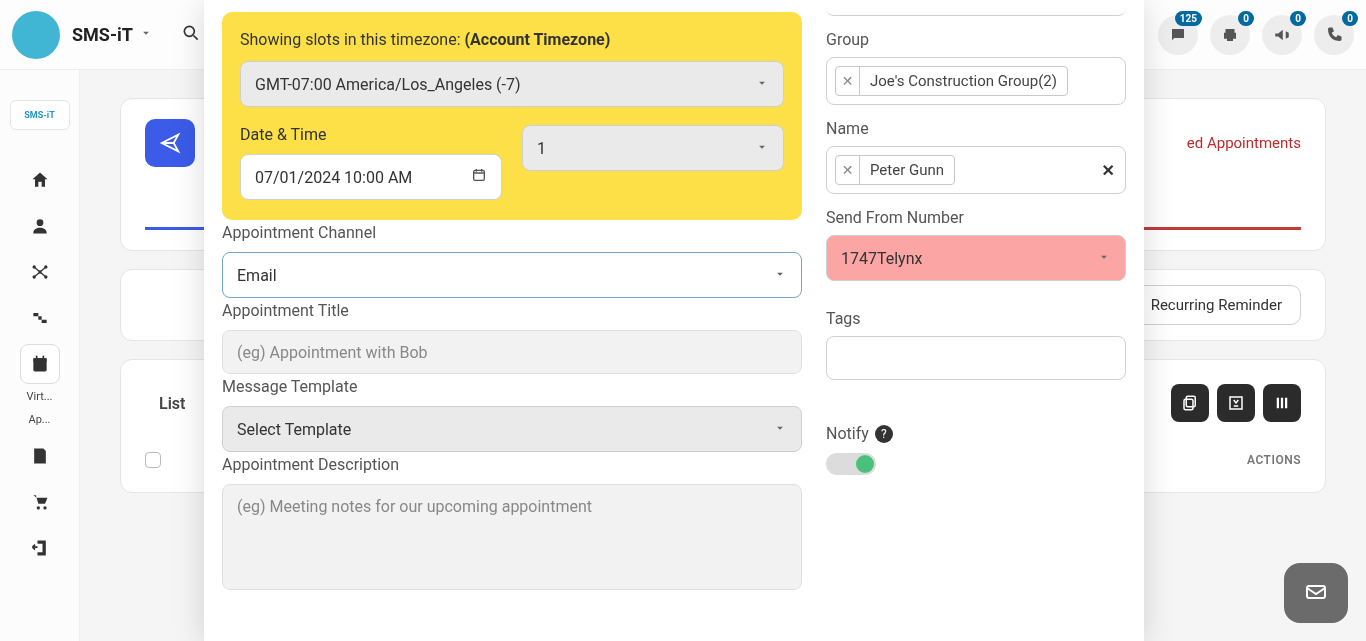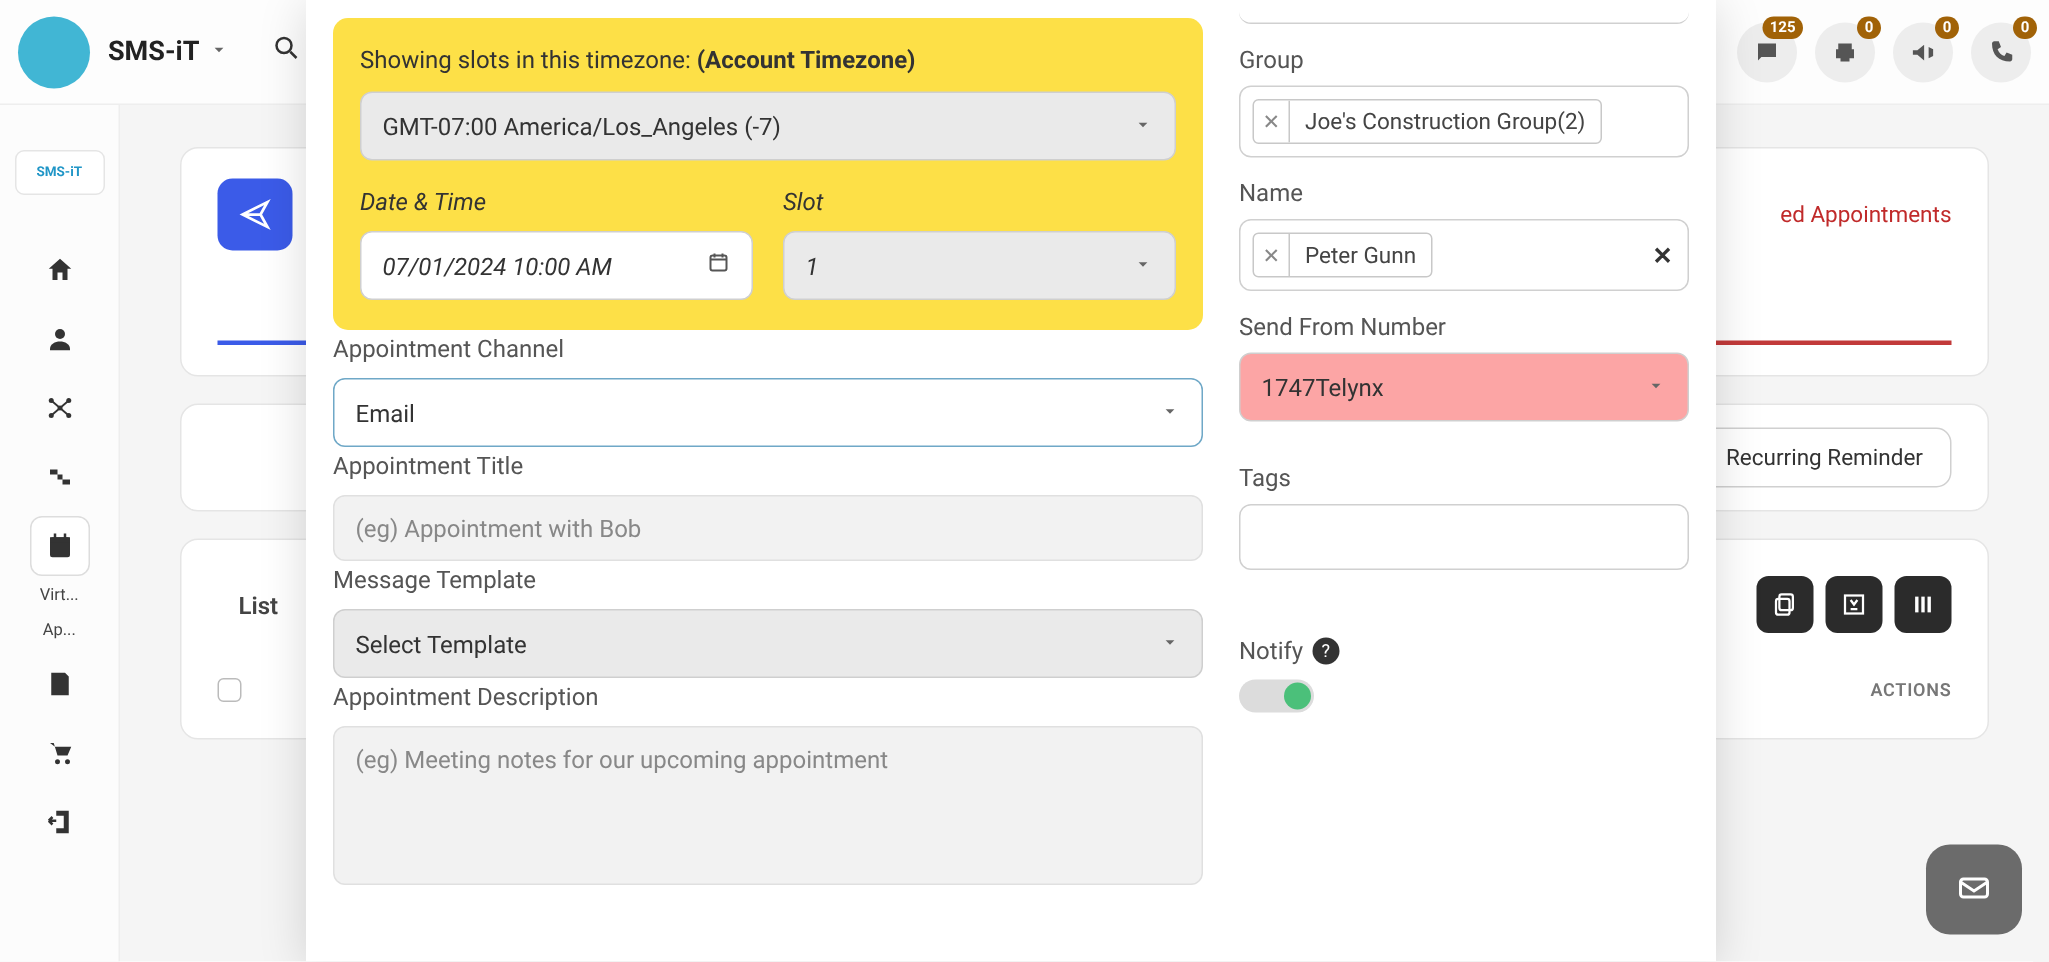--- a/index.html
+++ b/index.html
@@ -7,21 +7,21 @@
 
 
 .topbar { position: absolute; top: 0; left: 0; right: 0; height: 70px; background: #fdfdfd; display: flex; align-items: center; padding: 0 12px; border-bottom: 1px solid #eee; }
 .avatar-circle { width: 48px; height: 48px; border-radius: 50%; background: #41b6d4; margin-right: 12px; }
 .brand { font-weight: 700; font-size: 18px; color: #222; margin-right: 6px; }
 .brand-caret { font-size: 12px; color: #666; }
 .search-icon-wrap { margin-left: 28px; color: #333; font-size: 18px; }
 .topbar-spacer { flex: 1; }
 .topbar-btn { position: relative; width: 40px; height: 40px; border-radius: 50%; background: #ededed; margin-left: 12px; display: flex; align-items: center; justify-content: center; color: #555; cursor: pointer; }
 .topbar-btn svg { width: 18px; height: 18px; fill: #555; }
-.badge { position: absolute; top: -4px; right: -4px; background: #a16207; color: #fff; font-size: 10px; font-weight: 700; border-radius: 10px; padding: 1px 5px; min-width: 16px; text-align: center; line-height: 1.3; }
+.badge { position: absolute; top: -4px; right: -4px; background: #0369a1; color: #fff; font-size: 10px; font-weight: 700; border-radius: 10px; padding: 1px 5px; min-width: 16px; text-align: center; line-height: 1.3; }
 
 
 .sidebar { position: absolute; top: 70px; left: 0; width: 80px; bottom: 0; background: #fcfcfc; border-right: 1px solid #eee; display: flex; flex-direction: column; align-items: center; padding-top: 30px; }
 .sidebar-logo { width: 60px; height: 30px; background: #fff; border: 1px solid #e5e5e5; border-radius: 6px; display: flex; align-items: center; justify-content: center; font-size: 9px; font-weight: 700; color: #2196c7; margin-bottom: 30px; }
 .side-icon { width: 40px; height: 40px; display: flex; align-items: center; justify-content: center; color: #333; margin-bottom: 6px; cursor: pointer; border-radius: 8px; }
 .side-icon.active { background: #fff; border: 1px solid #ddd; }
 .side-icon svg { width: 20px; height: 20px; fill: #333; }
 .side-label { font-size: 11px; color: #444; text-align: center; width: 60px; margin-bottom: 10px; overflow: hidden; white-space: nowrap; text-overflow: ellipsis; }
 
 
@@ -46,21 +46,21 @@
 .modal { position: absolute; top: 0; left: 204px; width: 940px; bottom: 0; background: #fff; display: flex; box-shadow: 0 4px 30px rgba(0,0,0,0.15); }
 .modal-left { width: 616px; padding: 0 18px 20px 18px; overflow: hidden; }
 .modal-right { flex: 1; padding: 0 18px 20px 6px; }
 .tz-box { background: #fde047; border-radius: 10px; padding: 18px 18px 20px 18px; margin-top: 12px; }
 .tz-label { font-size: 16px; color: #333; margin-bottom: 12px; }
 .tz-label b { font-weight: 700; }
 .select-like { width: 100%; height: 46px; border: 1px solid #cfcfcf; border-radius: 8px; background: #eaeaea; display: flex; align-items: center; padding: 0 14px; color: #333; font-size: 16px; cursor: pointer; position: relative; }
 .select-like.white { background: #fff; }
 .select-caret { position: absolute; right: 14px; color: #666; pointer-events: none; }
 .select-caret svg { width: 14px; height: 14px; fill: #666; }
-.dt-row { display: flex; gap: 20px; margin-top: 18px; font-style: italic; }
+.dt-row { display: flex; gap: 20px; margin-top: 18px; }
 .dt-col { flex: 1; }
 .small-label { font-size: 16px; color: #333; margin-bottom: 10px; display: block; }
 .date-input { width: 100%; height: 46px; border: 1px solid #cfcfcf; border-radius: 8px; background: #fff; display: flex; align-items: center; padding: 0 14px; color: #333; font-size: 16px; position: relative; }
 .cal-icon { position: absolute; right: 14px; }
 .cal-icon svg { width: 16px; height: 16px; fill: #555; }
 
 .field-block { margin-top: 3px; }
 .field-label { font-size: 16px; color: #555; margin-bottom: 10px; display: block; }
 .input-like { width: 100%; height: 44px; border: 1px solid #e0e0e0; border-radius: 8px; background: #f2f2f2; padding: 0 14px; font-size: 16px; color: #888; display: flex; align-items: center; }
 .textarea-like { width: 100%; height: 106px; border: 1px solid #e0e0e0; border-radius: 8px; background: #f2f2f2; padding: 12px 14px; font-size: 16px; color: #888; }
@@ -254,21 +254,20 @@
           <span class="small-label">Date &amp; Time</span>
           <div class="date-input">
             <span>07/01/2024 10:00 AM</span>
             <span class="cal-icon"><svg viewBox="0 0 24 24">
                   <rect x="4" y="5" width="16" height="15" rx="2" fill="none" stroke="#555" stroke-width="2"></rect>
                   <path d="M4 9h16M8 3v4M16 3v4" stroke="#555" stroke-width="2"></path>
                 </svg></span>
           </div>
         </div>
         <div class="dt-col">
-          <span class="small-label">Slot</span>
           <div class="select-like">
             <span>1</span>
             <span class="select-caret"><svg viewBox="0 0 24 24">
                   <path d="M7 10l5 5 5-5z"></path>
                 </svg></span>
           </div>
         </div>
       </div>
     </div>
 

